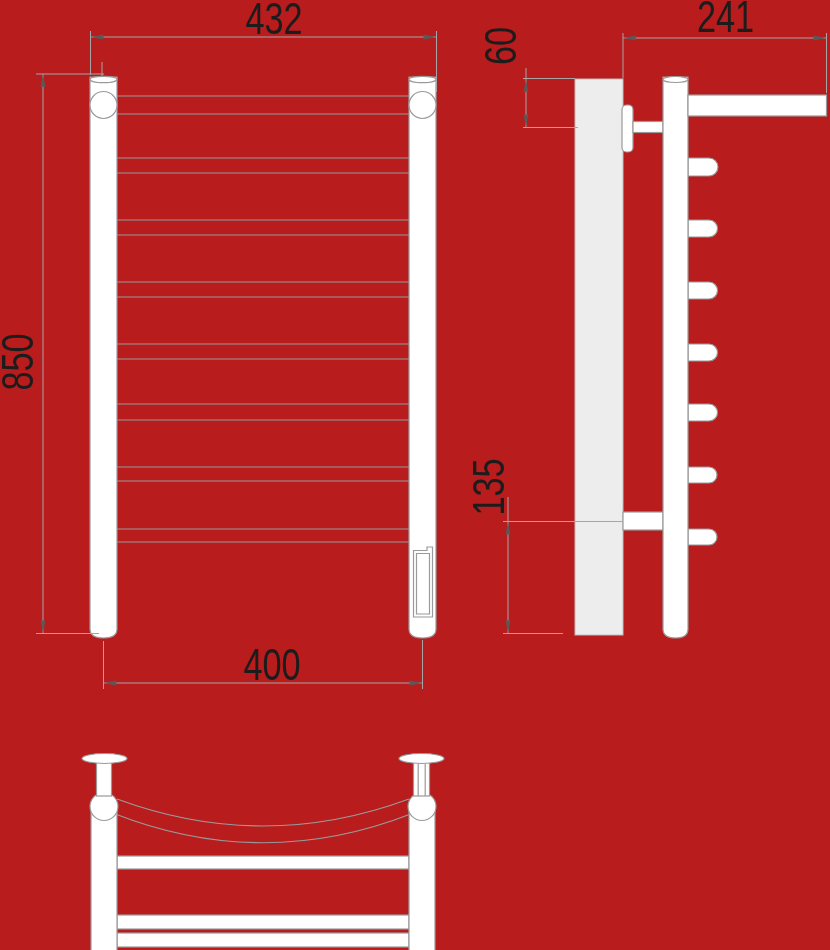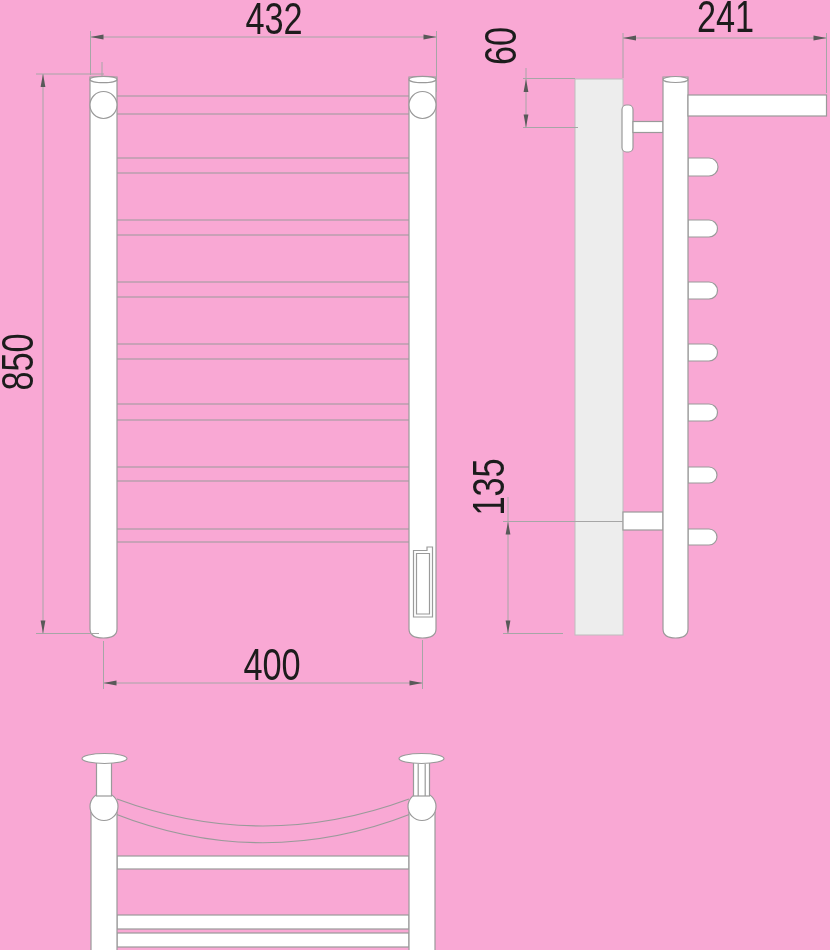--- a/index.html
+++ b/index.html
@@ -1,16 +1,16 @@
 <!DOCTYPE html>
 <html><head>
 <meta charset="utf-8">
 <style>
   html,body{margin:0;padding:0;background:#fff;}
-  .stage{position:relative;width:830px;height:950px;background:#f9a8d4;overflow:hidden;
+  .stage{position:relative;width:830px;height:950px;background:#b91c1c;overflow:hidden;
          font-family:"Liberation Sans",sans-serif;}
   svg{display:block;}
   .dim-text{font-family:"Liberation Sans",sans-serif;font-size:44px;fill:#1c1c1c;}
 </style>
 </head>
 <body>
 
 <div class="stage">
 <svg width="830" height="950" viewBox="0 0 830 950">
 

